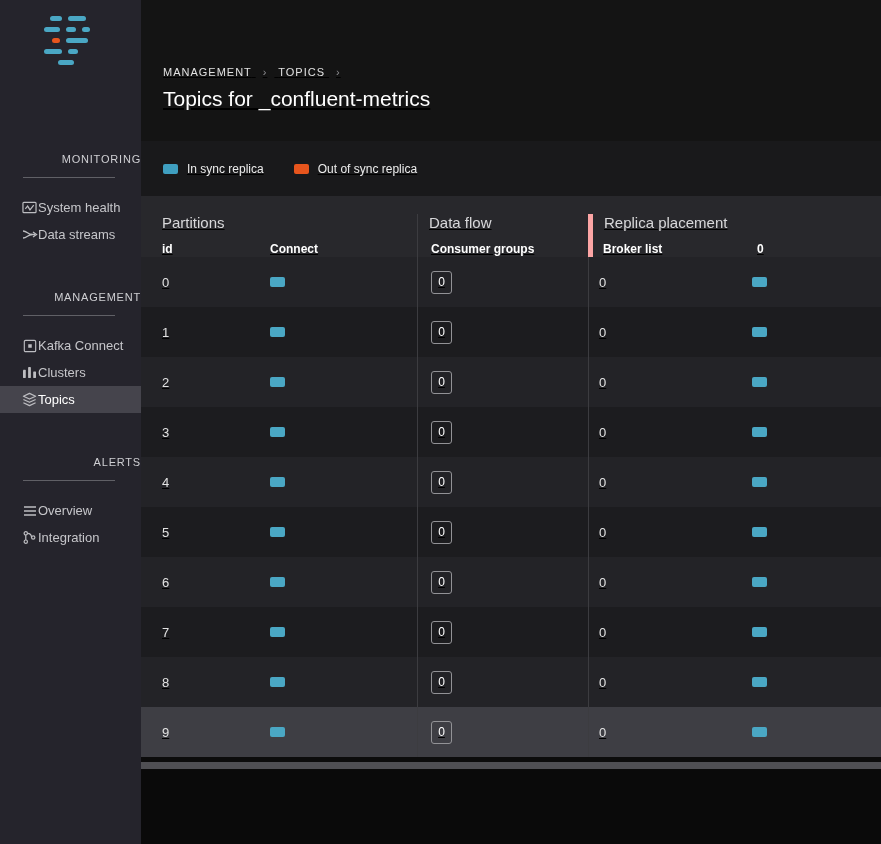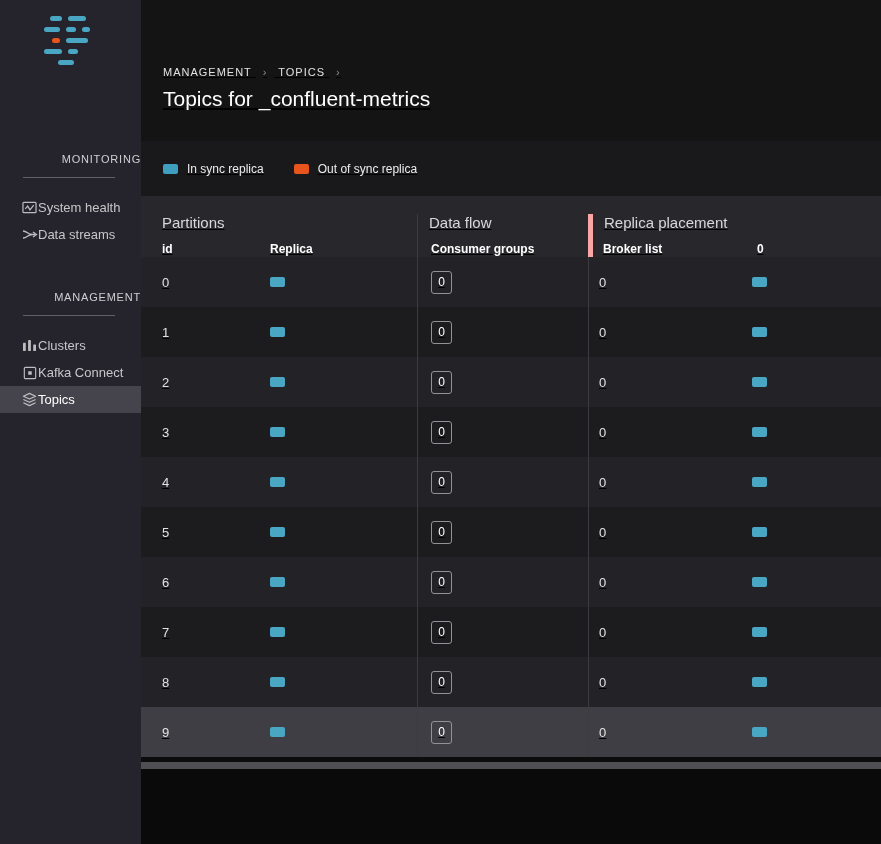--- a/index.html
+++ b/index.html
@@ -106,49 +106,72 @@
         </span>
         <span>Data streams</span>
       </div>
     </div>
 
     <div class="section">
       <div class="section-label">MANAGEMENT</div>
       <hr class="section-rule">
       <div class="nav-item">
         <span class="icon">
+          <svg width="14" height="14" viewBox="0 0 16 16" fill="none" stroke="currentColor" stroke-width="1.3">
+              <rect x="1.5" y="1.5" width="13" height="13" rx="1.5"></rect>
+              <rect x="6" y="6" width="4" height="4" fill="currentColor" stroke="none"></rect>
+            </svg>
+        </span>
+        <span>Kafka Connect</span>
+      </div>
+      <div class="nav-item">
+        <span class="icon">
           <svg width="15" height="13" viewBox="0 0 16 14" fill="currentColor">
               <rect x="1" y="4" width="3" height="9" rx="0.5"></rect>
               <rect x="6.5" y="1" width="3" height="12" rx="0.5"></rect>
               <rect x="12" y="6" width="3" height="7" rx="0.5"></rect>
             </svg>
         </span>
         <span>Clusters</span>
       </div>
-      <div class="nav-item">
-        <span class="icon">
-          <svg width="14" height="14" viewBox="0 0 16 16" fill="none" stroke="currentColor" stroke-width="1.3">
-              <rect x="1.5" y="1.5" width="13" height="13" rx="1.5"></rect>
-              <rect x="6" y="6" width="4" height="4" fill="currentColor" stroke="none"></rect>
-            </svg>
-        </span>
-        <span>Kafka Connect</span>
-      </div>
       <div class="nav-item active">
         <span class="icon">
           <svg width="15" height="15" viewBox="0 0 16 16" fill="none" stroke="currentColor" stroke-width="1.3" stroke-linejoin="round">
               <path d="M8 1.5 L14.5 4.5 8 7.5 1.5 4.5 Z"></path>
               <path d="M1.5 8 L8 11 14.5 8"></path>
               <path d="M1.5 11.5 L8 14.5 14.5 11.5"></path>
             </svg>
         </span>
         <span>Topics</span>
       </div>
     </div>
 
+    <div class="section">
+      <div class="section-label">ALERTS</div>
+      <hr class="section-rule">
+      <div class="nav-item">
+        <span class="icon">
+          <svg width="14" height="12" viewBox="0 0 14 12" stroke="currentColor" stroke-width="1.6">
+              <path d="M1 2 H13 M1 6 H13 M1 10 H13"></path>
+            </svg>
+        </span>
+        <span>Overview</span>
+      </div>
+      <div class="nav-item">
+        <span class="icon">
+          <svg width="13" height="15" viewBox="0 0 14 15" fill="none" stroke="currentColor" stroke-width="1.3">
+              <circle cx="3" cy="3" r="1.8"></circle>
+              <circle cx="3" cy="12" r="1.8"></circle>
+              <circle cx="11" cy="7.5" r="1.8"></circle>
+              <path d="M3 4.8 V10.2 M4.8 3 C9.2 3 9.2 5.6 9.2 7.5"></path>
+            </svg>
+        </span>
+        <span>Integration</span>
+      </div>
+    </div>
   </aside>
 
   <main class="main">
 
     <div class="page-header">
       <div class="breadcrumb">
         <span>MANAGEMENT</span>
         <span class="sep">›</span>
         <span>TOPICS</span>
         <span class="sep">›</span>
@@ -165,21 +188,21 @@
         <span class="swatch" style="background: rgb(231, 85, 29);"></span>
         <span>Out of sync replica</span>
       </div>
     </div>
 
     <div class="thead">
       <div class="g1">
         <div class="group-title">Partitions</div>
         <div class="col-labels">
           <span class="cl-id">id</span>
-          <span class="cl-replicas">Replica</span>
+          <span class="cl-replicas">Connect</span>
         </div>
       </div>
       <div class="g2">
         <div class="group-title">Data flow</div>
         <div class="col-labels">
           <span class="cl-consumer">Consumer groups</span>
         </div>
       </div>
       <div class="g3">
         <div class="group-title">Replica placement</div>

